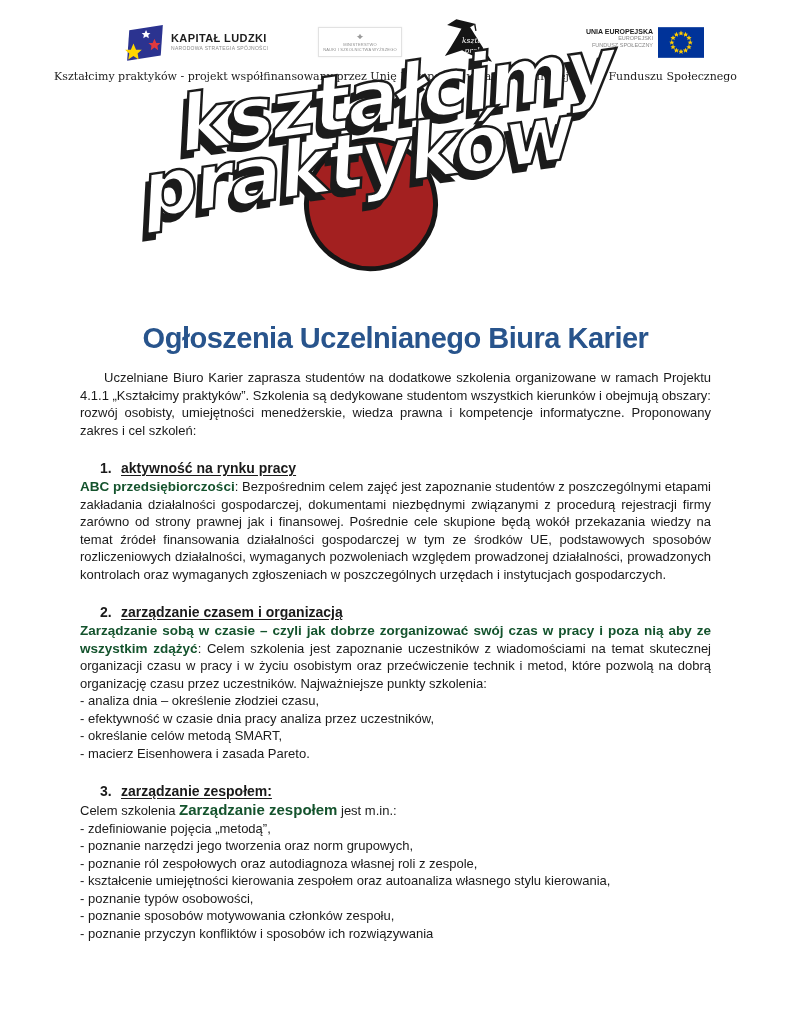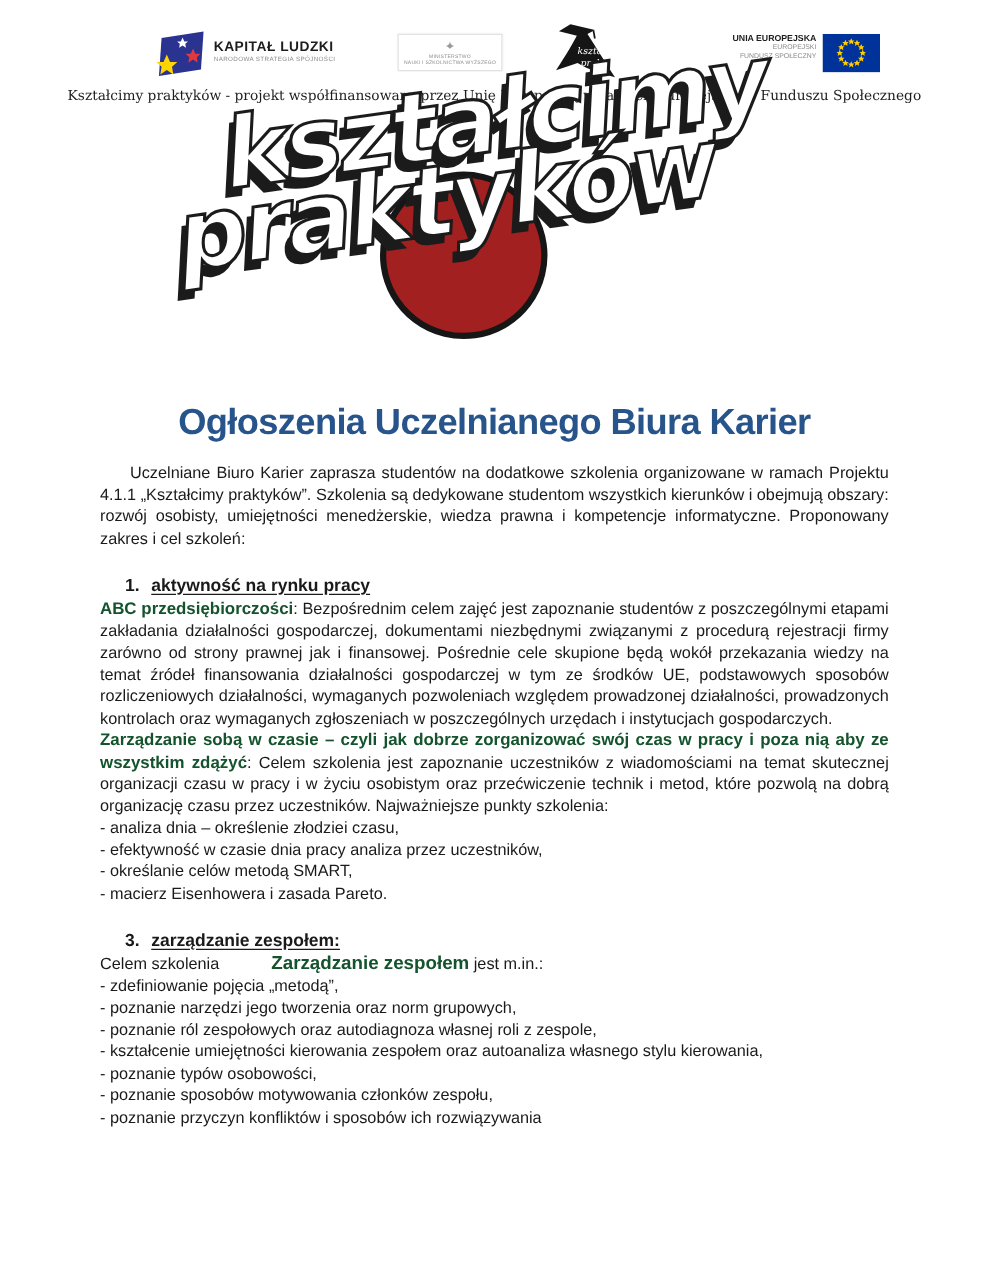--- a/index.html
+++ b/index.html
@@ -49,21 +49,21 @@
   
   .doc-title { text-align:center; font-size:29px; font-weight:bold; color:#28548c;
     letter-spacing:-.5px; margin:4px 0 14px 0; }
   .content { margin:0 80px; }
   .para { font-size:13px; line-height:17.5px; text-align:justify; }
   .intro { text-indent:24px; }
   .sec-head { margin:20px 0 1px 20px; font-size:14px; font-weight:bold; line-height:18px; }
   .sec-head .num { display:inline-block; min-width:21px; }
   .sec-head .ht { text-decoration:underline; text-underline-offset:2px; }
   .orange { color:#14532d; font-weight:bold; font-size:13.5px; }
-  .orange-lg { font-size:15px;margin-left:38px; }
+  .orange-lg { font-size:15px; }
   .bullet { font-size:13px; line-height:17.5px; }
   .svg-block { display:block; }
 </style>
 </head>
 <body>
 
 <div class="header">
 
   <div class="logo-kl">
     <svg class="svg-block" width="42" height="40" viewBox="0 0 40 36">
@@ -139,20 +139,23 @@
 
   <p class="para intro">Uczelniane Biuro Karier zaprasza studentów na dodatkowe szkolenia organizowane w ramach Projektu 4.1.1 „Kształcimy praktyków”. Szkolenia są dedykowane studentom wszystkich kierunków i obejmują obszary: rozwój osobisty, umiejętności menedżerskie, wiedza prawna i kompetencje informatyczne. Proponowany zakres i cel szkoleń:</p>
 
   <div class="sec-head">
     <span class="num">1.</span><span class="ht">aktywność na rynku pracy</span>
   </div>
   <p class="para">
     <span class="orange">ABC przedsiębiorczości</span><span>: </span><span>Bezpośrednim celem zajęć jest zapoznanie studentów z poszczególnymi etapami zakładania działalności gospodarczej, dokumentami niezbędnymi związanymi z procedurą rejestracji firmy zarówno od strony prawnej jak i finansowej. Pośrednie cele skupione będą wokół przekazania wiedzy na temat źródeł finansowania działalności gospodarczej w tym ze środków UE, podstawowych sposobów rozliczeniowych działalności, wymaganych pozwoleniach względem prowadzonej działalności, prowadzonych kontrolach oraz wymaganych zgłoszeniach w poszczególnych urzędach i instytucjach gospodarczych.</span>
   </p>
 
+  <div class="sec-head">
+    <span class="num">2.</span><span class="ht">zarządzanie czasem i organizacją</span>
+  </div>
   <p class="para">
     <span class="orange">Zarządzanie sobą w czasie – czyli jak dobrze zorganizować swój czas w pracy i poza nią aby ze wszystkim zdążyć</span><span>: </span><span>Celem szkolenia jest zapoznanie uczestników z wiadomościami na temat skutecznej organizacji czasu w pracy i w życiu osobistym oraz przećwiczenie technik i metod, które pozwolą na dobrą organizację czasu przez uczestników. Najważniejsze punkty szkolenia:</span>
   </p>
   <div>
     <div class="bullet">- analiza dnia – określenie złodziei czasu,</div>
     <div class="bullet">- efektywność w czasie dnia pracy analiza przez uczestników,</div>
     <div class="bullet">- określanie celów metodą SMART,</div>
     <div class="bullet">- macierz Eisenhowera i zasada Pareto.</div>
   </div>
 

